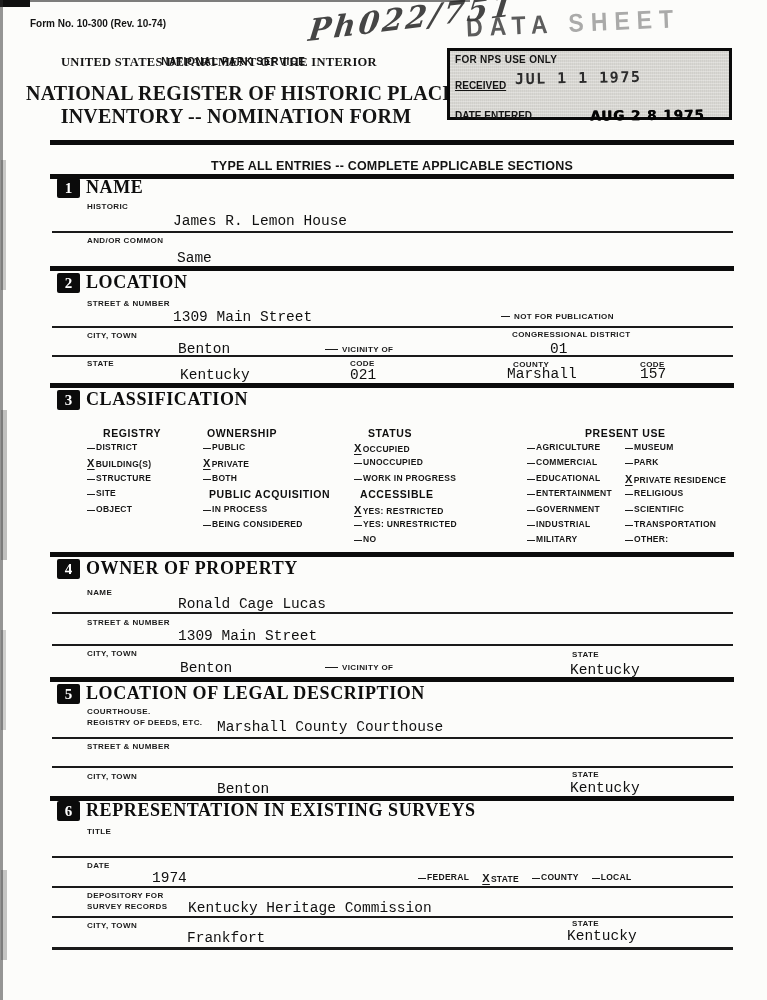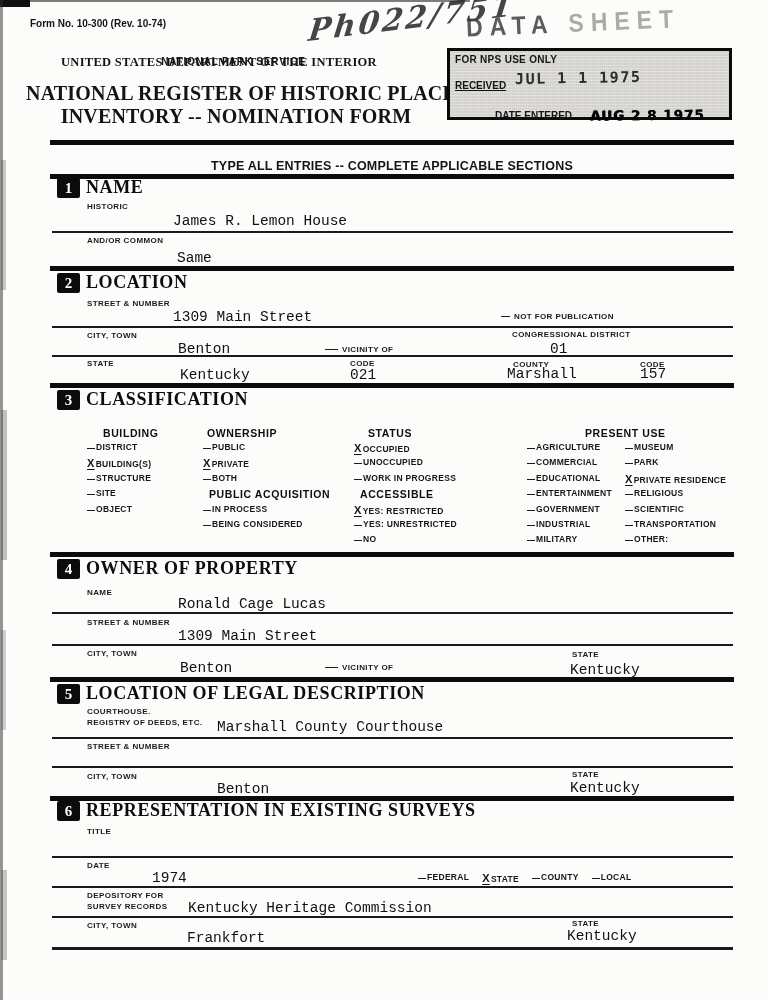--- a/index.html
+++ b/index.html
@@ -61,21 +61,21 @@
     background-image:repeating-linear-gradient(0deg,rgba(255,255,255,.28) 0 1px,transparent 1px 3px),
                      repeating-linear-gradient(90deg,rgba(0,0,0,.035) 0 1px,transparent 1px 2px);
   }
   .nps-title{position:absolute;left:5px;top:3px;font:700 10px "Liberation Sans",sans-serif;letter-spacing:.3px;}
   .nps-received-lbl{position:absolute;left:5px;top:29px;font:700 10px "Liberation Sans",sans-serif;text-decoration:underline;}
   .nps-received-date{
     position:absolute;left:65px;top:18px;
     font:700 15px "DejaVu Sans Mono",monospace;letter-spacing:1.5px;color:#2c2c2c;
     transform:rotate(-1deg);white-space:nowrap;
   }
-  .nps-entered-lbl{position:absolute;left:5px;top:59px;font:700 10px "Liberation Sans",sans-serif;margin-left:40px;}
+  .nps-entered-lbl{position:absolute;left:5px;top:59px;font:700 10px "Liberation Sans",sans-serif;}
   .nps-entered-date{
     position:absolute;left:140px;top:56px;
     font:700 13.5px "DejaVu Sans",sans-serif;letter-spacing:1px;color:#040404;
     transform:rotate(-.5deg);text-shadow:.6px 0 0 #000;white-space:nowrap;
   }
 
   .instr{position:absolute;left:50px;width:684px;text-align:center;
     font:700 12.5px "Liberation Sans",sans-serif;letter-spacing:.2px;white-space:nowrap;}
   .instr em{font-style:italic;}
 
@@ -158,21 +158,21 @@
   <div class="flbl" style="left:513px;top:360px">COUNTY</div>
   <div class="flbl" style="left:640px;top:360px">CODE</div>
   <div class="fval" style="left:180px;top:367px">Kentucky</div>
   <div class="fval" style="left:350px;top:367px">021</div>
   <div class="fval" style="left:507px;top:366px">Marshall</div>
   <div class="fval" style="left:640px;top:366px">157</div>
 
   <div class="bar" style="top:383px"></div>
   <div class="sec-badge" style="left:57px;top:390px">3</div>
   <div class="sec-title" style="left:86px;top:389px">CLASSIFICATION</div>
-  <div class="col-header" style="left:103px;top:427px">BUILDING</div>
+  <div class="col-header" style="left:103px;top:427px">REGISTRY</div>
   <div class="col-header" style="left:207px;top:427px">OWNERSHIP</div>
   <div class="col-header" style="left:368px;top:427px">STATUS</div>
   <div class="col-header" style="left:585px;top:427px">PRESENT USE</div>
   <div class="ck-col" style="left:87px;top:442px">
       <div class="ck-item"><span class="mark-dash"></span><span>DISTRICT</span></div>
       <div class="ck-item"><span class="mark-x">X</span><span>BUILDING(S)</span></div>
       <div class="ck-item"><span class="mark-dash"></span><span>STRUCTURE</span></div>
       <div class="ck-item"><span class="mark-dash"></span><span>SITE</span></div>
       <div class="ck-item"><span class="mark-dash"></span><span>OBJECT</span></div>
     </div>

